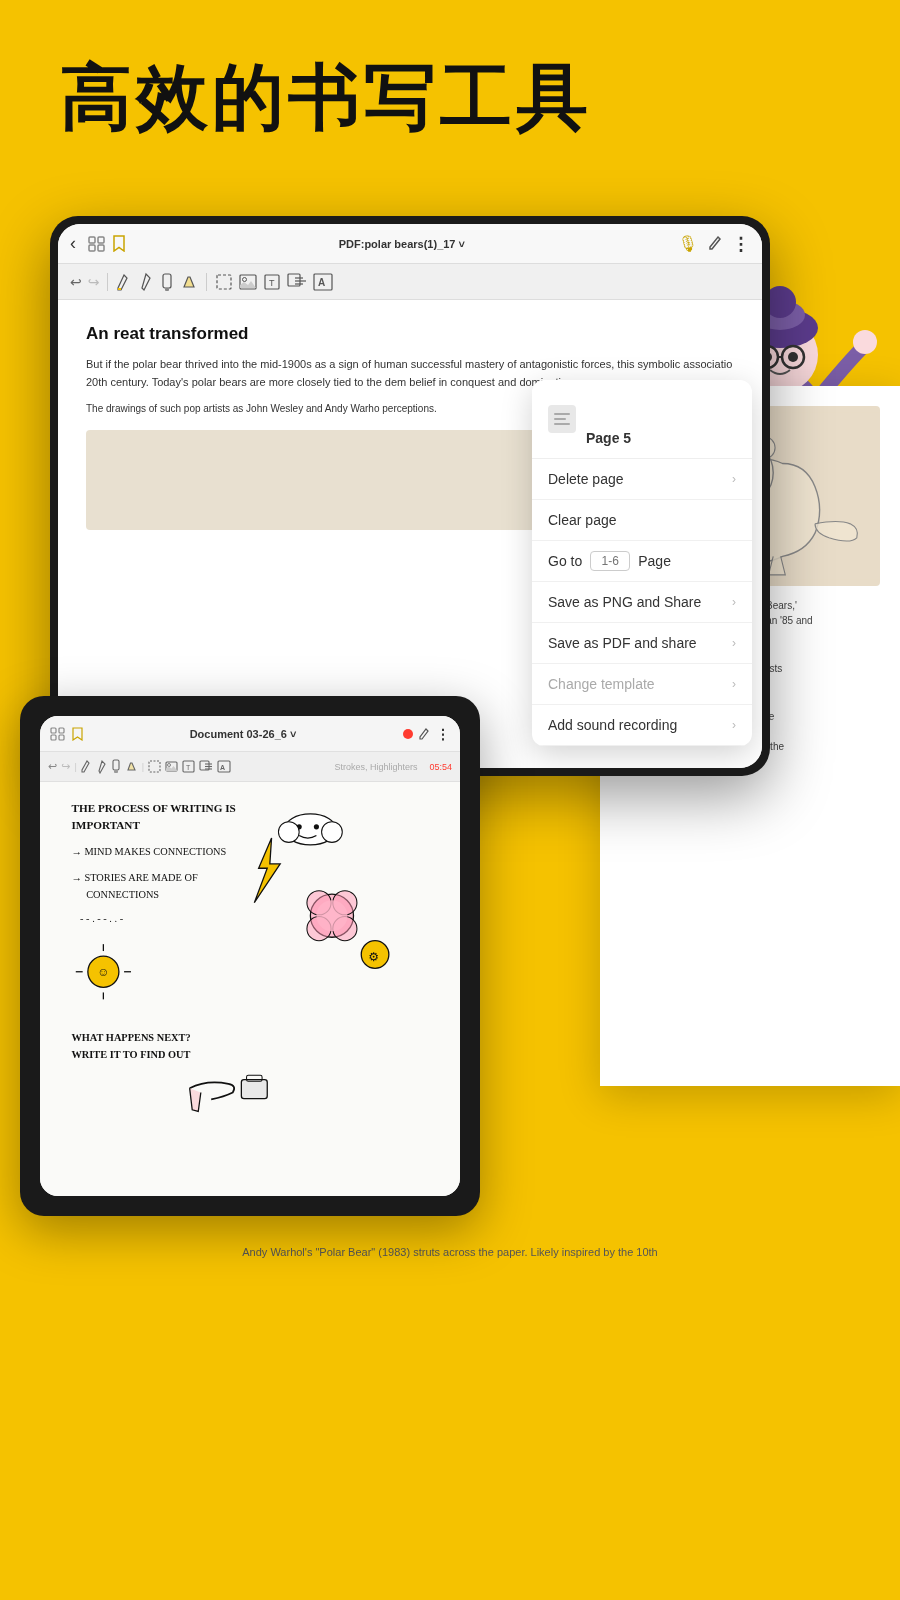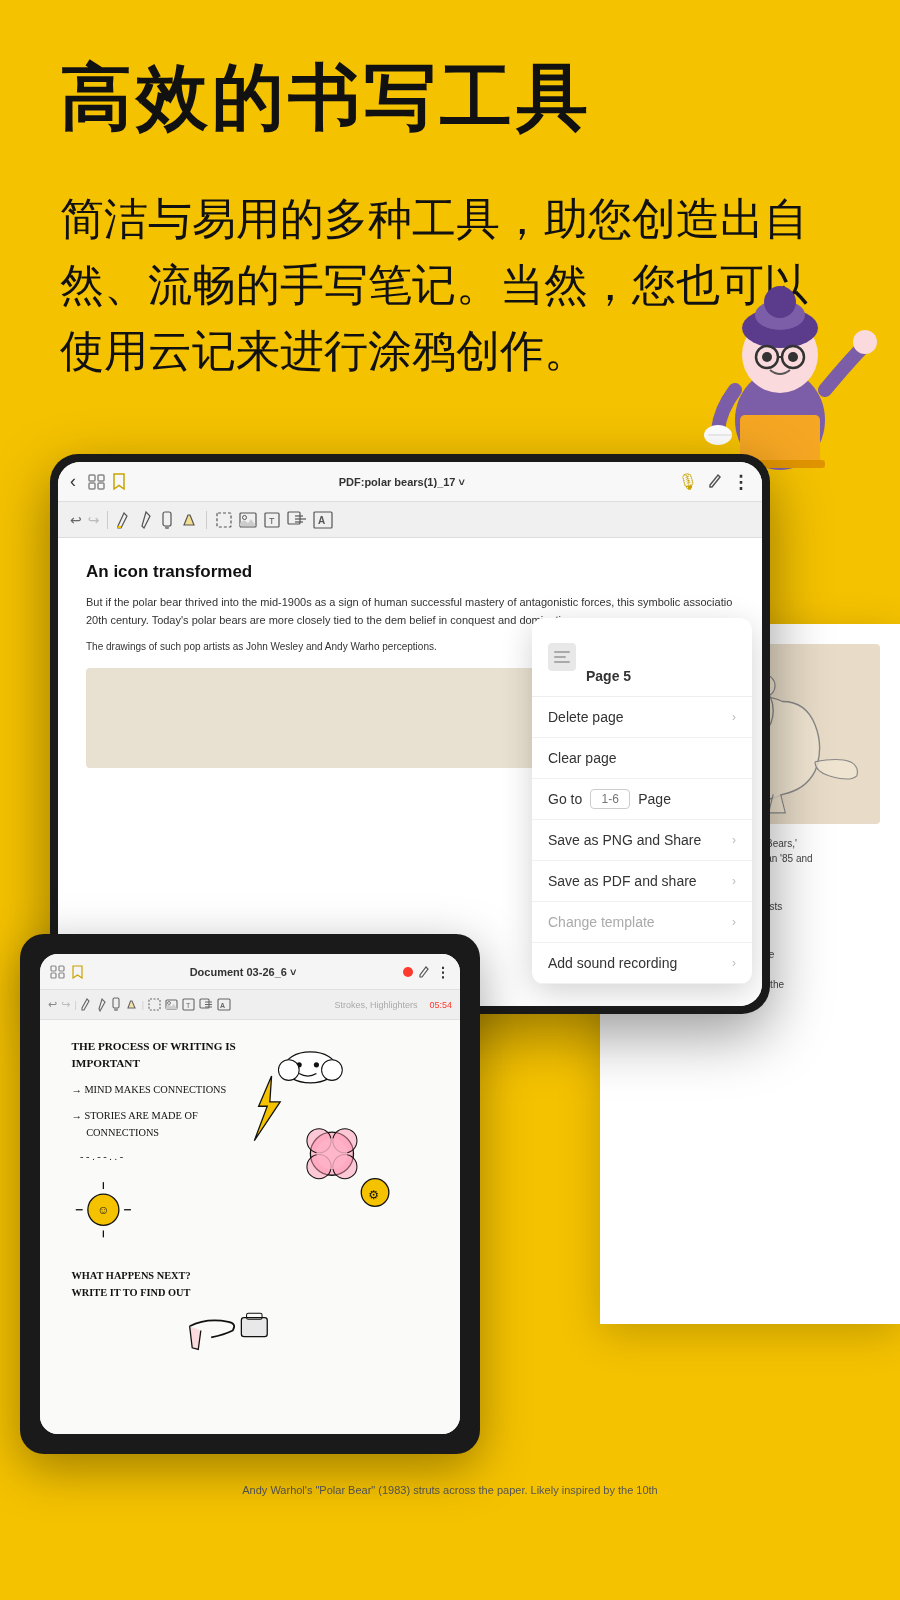--- a/index.html
+++ b/index.html
@@ -399,21 +399,20 @@
       font-size: 9px;
       color: #ff3b30;
       text-align: center;
     }
   </style>
 </head>
 <body>
 
 <div class="top-section">
   <h1 class="main-title">高效的书写工具</h1>
-  <p class="subtitle">简洁与易用的多种工具，助您创造出自然、流畅的手写笔记。当然，您也可以使用云记来进行涂鸦创作。</p>
 
   <div class="character-illustration">
     <svg viewBox="0 0 200 210" xmlns="http://www.w3.org/2000/svg">
 
       <ellipse cx="100" cy="160" rx="45" ry="50" fill="#7B5EA7"></ellipse>
 
       <rect x="60" y="155" width="80" height="50" rx="5" fill="#F5A623"></rect>
       <rect x="55" y="200" width="90" height="8" rx="3" fill="#e09400"></rect>
 
       <circle cx="100" cy="95" r="38" fill="#FADADD"></circle>
@@ -514,21 +513,21 @@
           <line x1="8" y1="11" x2="16" y2="11" stroke="#555" stroke-width="1.2"></line>
         </svg>
         <svg width="20" height="18" viewBox="0 0 20 18" fill="none">
           <rect x="1" y="1" width="18" height="16" rx="1" stroke="#555" stroke-width="1.2" fill="none"></rect>
           <text x="5" y="13" font-size="10" font-weight="bold" fill="#555">A</text>
         </svg>
       </div>
 
       <div class="doc-content">
         <div class="doc-text">
-          <div class="doc-heading">An icon transformed</div>
+          <div class="doc-heading">An reat transformed</div>
           <div class="doc-body">But if the polar bear thrived into the mid-1900s as a sign of human successful mastery of antagonistic forces, this symbolic associatio 20th century. Today's polar bears are more closely tied to the dem belief in conquest and domination.</div>
           <div class="doc-body-small">The drawings of such pop artists as John Wesley and Andy Warho perceptions.</div>
           <div class="doc-image-area"></div>
         </div>
 
         <div class="dropdown-menu">
           <div class="dropdown-header">
             <div class="dropdown-page-icon">
               <div class="dropdown-page-lines">
                 <div class="dropdown-page-line" style="width:16px;"></div>

